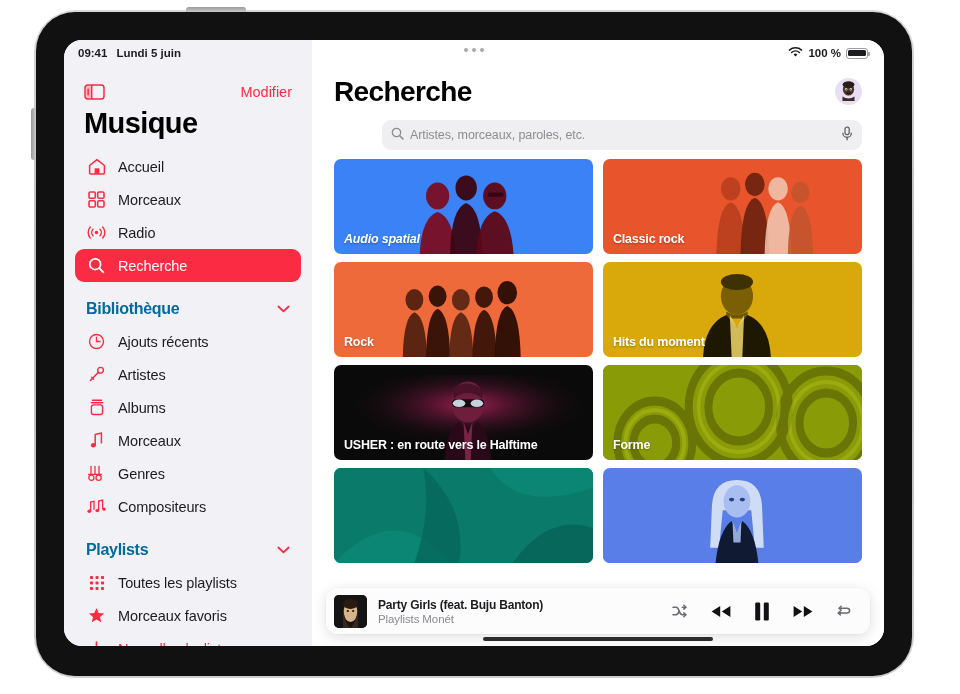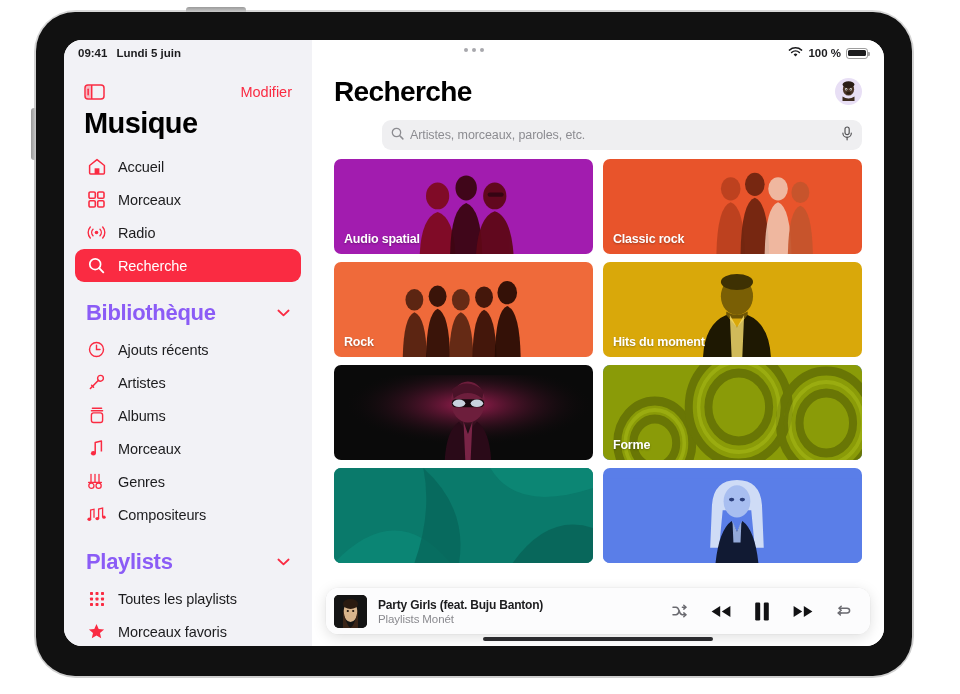--- a/index.html
+++ b/index.html
@@ -174,23 +174,23 @@
   .nav-item.active .nav-label { color: #fff; }
   .nav-item.new .nav-label { color: #fa2b42; }
 
   .section-header {
     display: flex;
     align-items: center;
     justify-content: space-between;
     padding: 18px 22px 7px 22px;
   }
   .section-title {
-    font-size: 22px;
+    font-size: 16px;
     font-weight: bold;
-    color: #8b5cf6;
+    color: #0369a1;
     letter-spacing: -0.3px;
   }
   .section-chevron { line-height: 0; cursor: pointer; }
 
   
   #main {
     flex: 1;
     background: #ffffff;
     padding: 36px 22px 0 22px;
     position: relative;
@@ -592,21 +592,21 @@
               <rect x="4" y="1" width="4.2" height="7.6" rx="2.1" fill="none" stroke="#555558" stroke-width="1.2"></rect>
               <path d="M1.9 7.2 a4.2 4.2 0 0 0 8.4 0" fill="none" stroke="#555558" stroke-width="1.2" stroke-linecap="round"></path>
               <line x1="6.1" y1="11.4" x2="6.1" y2="13.8" stroke="#555558" stroke-width="1.2" stroke-linecap="round"></line>
             </svg>
           </span>
         </div>
 
 
         <div id="cards-grid">
 
-          <div class="cat-card" style="background:#a21caf;">
+          <div class="cat-card" style="background:#3b82f6;font-style:italic;">
             <div class="art">
               <svg width="100%" height="100%" viewBox="0 0 290 95" preserveAspectRatio="xMidYMax meet">
                 <g fill="#7d0a1c" opacity="0.92">
                   <ellipse cx="116" cy="30" rx="13" ry="15"></ellipse>
                   <path d="M96 95 Q98 54 116 48 Q134 54 136 95 Z"></path>
                 </g>
                 <g fill="#3c0612" opacity="0.95">
                   <ellipse cx="148" cy="21" rx="12" ry="14"></ellipse>
                   <path d="M130 95 Q131 44 148 38 Q165 44 166 95 Z"></path>
                 </g>
@@ -699,20 +699,21 @@
                 <rect width="290" height="95" fill="url(#usherGlow)"></rect>
                 <ellipse cx="150" cy="30" rx="19" ry="23" fill="#6d1e3c"></ellipse>
                 <path d="M132 16 Q150 2 168 18 L166 26 Q150 14 134 26 Z" fill="#4a1228"></path>
                 <rect x="132" y="27" width="36" height="9" rx="4.5" fill="#16080e"></rect>
                 <ellipse cx="140" cy="31.5" rx="7" ry="4.2" fill="#d8e4f0" opacity="0.92"></ellipse>
                 <ellipse cx="160" cy="31.5" rx="7" ry="4.2" fill="#d8e4f0" opacity="0.92"></ellipse>
                 <path d="M124 95 Q126 62 140 52 L150 66 L160 52 Q174 62 176 95 Z" fill="#2a0a18"></path>
                 <path d="M145 52 L150 66 L155 52 L153 95 L147 95 Z" fill="#8d2a52" opacity="0.8"></path>
               </svg>
             </div>
+            <span class="cat-label">USHER : en route vers le Halftime</span>
           </div>
 
           <div class="cat-card" style="background:#3b82f6;">
             <div class="art">
               <svg width="100%" height="100%" viewBox="0 0 290 95" preserveAspectRatio="none">
                 <rect width="290" height="95" fill="#8a9b08"></rect>
                 <g fill="none" stroke="#5e6a04" stroke-width="9" opacity="0.75">
                   <circle cx="58" cy="78" r="24"></circle>
                   <circle cx="58" cy="78" r="42"></circle>
                   <circle cx="152" cy="42" r="34"></circle>

